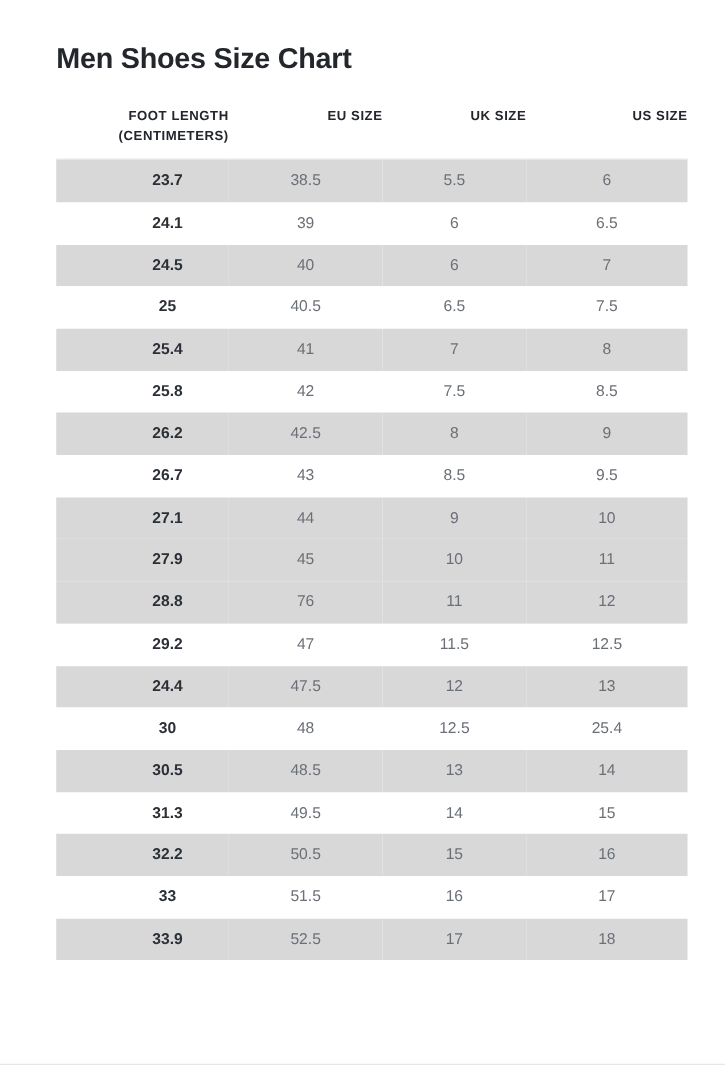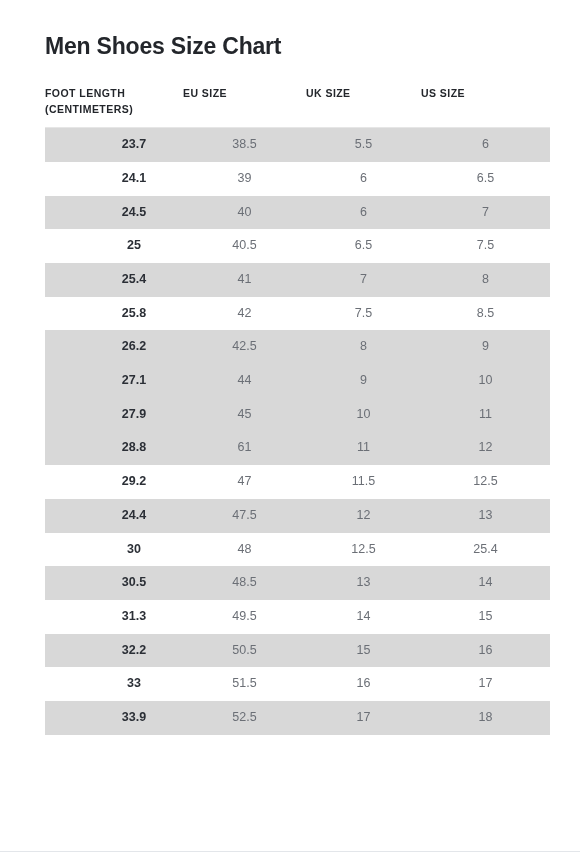--- a/index.html
+++ b/index.html
@@ -42,21 +42,21 @@
 
   .size-table th {
     font-size: 10.5px;
     font-weight: bold;
     letter-spacing: 0.45px;
     color: #23262b;
     text-transform: uppercase;
     padding: 6px 0 10px 0;
     vertical-align: top;
     line-height: 1.55;
-    text-align: left;
+    text-align: right;
   }
 
   .size-table thead tr {
     border-bottom: 1px solid #e6e6e6;
   }
 
   .th-sub {
     display: block;
   }
 
@@ -169,35 +169,41 @@
           <td>42</td>
           <td>7.5</td>
           <td>8.5</td>
         </tr>
         <tr class="striped">
           <td class="foot-cell">26.2</td>
           <td>42.5</td>
           <td>8</td>
           <td>9</td>
         </tr>
+        <tr class="plain">
+          <td class="foot-cell">26.7</td>
+          <td>43</td>
+          <td>8.5</td>
+          <td>9.5</td>
+        </tr>
         <tr class="striped">
           <td class="foot-cell">27.1</td>
           <td>44</td>
           <td>9</td>
           <td>10</td>
         </tr>
         <tr class="striped">
           <td class="foot-cell">27.9</td>
           <td>45</td>
           <td>10</td>
           <td>11</td>
         </tr>
         <tr class="striped">
           <td class="foot-cell">28.8</td>
-          <td>61</td>
+          <td>76</td>
           <td>11</td>
           <td>12</td>
         </tr>
         <tr class="plain">
           <td class="foot-cell">29.2</td>
           <td>47</td>
           <td>11.5</td>
           <td>12.5</td>
         </tr>
         <tr class="striped">

